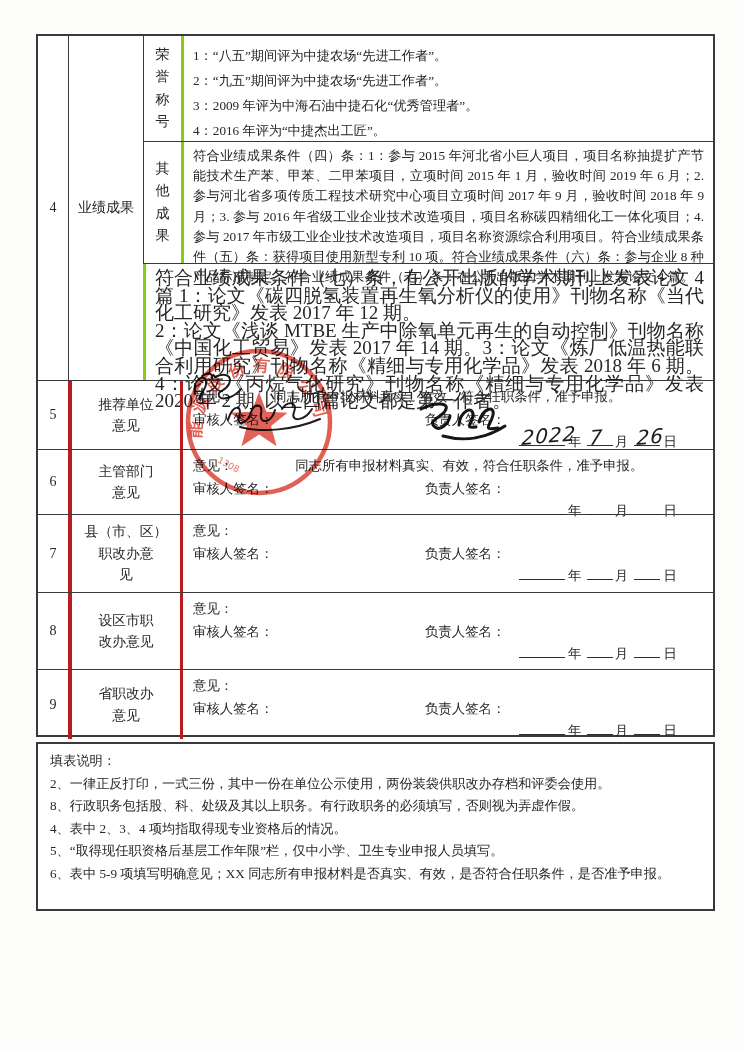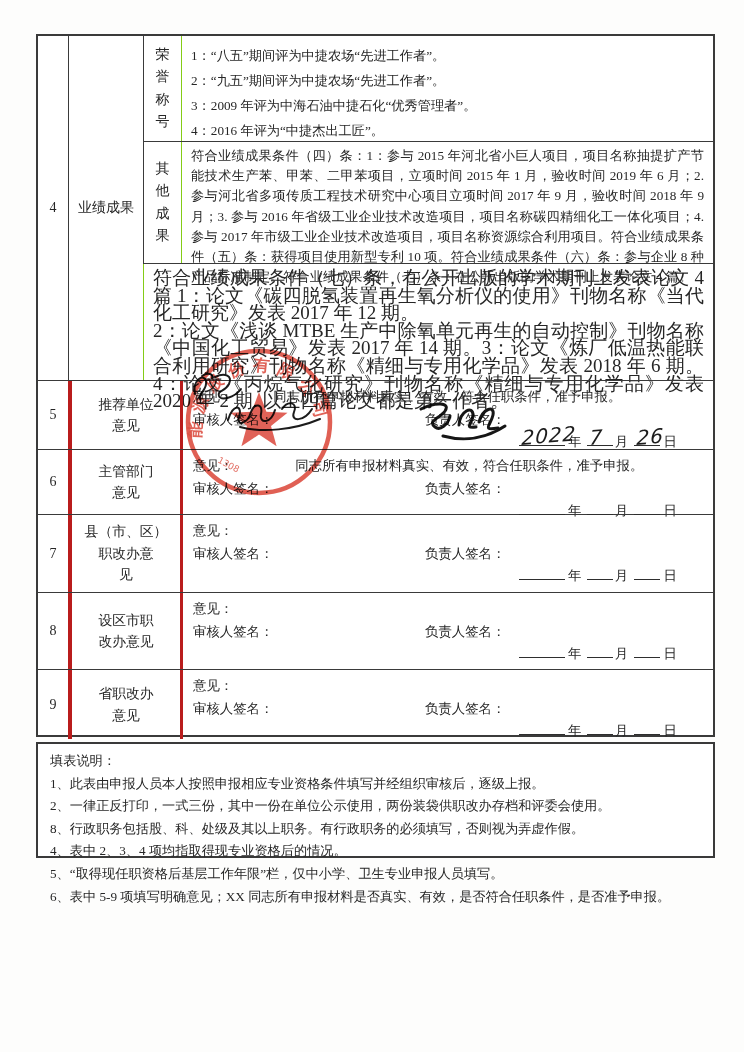--- a/index.html
+++ b/index.html
@@ -19,21 +19,21 @@
   .cell{box-sizing:border-box;}
   .numcell{width:30px;display:flex;align-items:center;justify-content:center;
     font-size:14px;flex:0 0 30px;}
   .r4label{width:75px;flex:0 0 75px;border-left:1px solid #3a3a3a;
     display:flex;align-items:center;justify-content:center;font-size:14px;}
   .r4right{flex:1;display:flex;flex-direction:column;min-width:0;}
   .subrow{display:flex;box-sizing:border-box;}
   .subcell{width:37px;flex:0 0 37px;border-left:1px solid #3a3a3a;
     display:flex;align-items:center;justify-content:center;}
   .vlabel{width:17px;word-break:break-all;line-height:1.6;text-align:center;font-size:14px;}
-  .ccell{flex:1;border-left:1px solid #84cc16;padding:4px 9px 2px 9px;min-width:0;
+  .ccell{flex:1;border-left:3px solid #84cc16;padding:4px 9px 2px 9px;min-width:0;
     font-size:13.2px;box-sizing:border-box;}
   .pre{white-space:pre-line;}
   .just{text-align:justify;}
   .honor{line-height:25px;padding-top:7px;}
   .other{line-height:20.2px;}
   .papers{line-height:17.6px;font-size:19px;padding-top:5px;}
   .olabel{width:112px;flex:0 0 112px;border-left:4px solid #b91c1c;
     display:flex;align-items:center;justify-content:center;text-align:center;
     font-size:13.8px;line-height:1.55;}
   .ocell{flex:1;border-left:3px solid #b91c1c;box-sizing:border-box;
@@ -50,21 +50,21 @@
   .blank.d{width:26px;margin:0 4px 0 2px;}
   .hw{
     position:absolute;left:2px;bottom:-4px;
     font-family:"DejaVu Sans",sans-serif;font-style:italic;
     font-size:20px;color:#1d1d1d;transform:rotate(-5deg) skewX(-8deg);
     transform-origin:left bottom;letter-spacing:1px;white-space:nowrap;
   }
   .gap-r5{display:inline-block;width:40px;}
   .gap-r6{display:inline-block;width:62px;}
   .notes{
-    position:absolute;left:36px;top:742px;width:679px;height:116px;
+    position:absolute;left:36px;top:742px;width:679px;height:169px;
     border:2px solid #3a3a3a;background:#fff;box-sizing:border-box;
     padding:6px 12px;font-size:13.2px;line-height:22.6px;
   }
   .overlay{position:absolute;pointer-events:none;}
   .seal{mix-blend-mode:multiply;opacity:.88;}
   .ink{mix-blend-mode:multiply;}
 </style>
 </head>
 <body>
 
@@ -183,21 +183,20 @@
         <span class="blank y"></span><span>年</span>
         <span class="blank m"></span><span>月</span>
         <span class="blank d"></span><span>日</span>
       </div>
     </div>
   </div>
 </div>
 
 <div class="notes">
   <div style="font-weight:normal;">填表说明：</div>
-  <div>1、此表由申报人员本人按照申报相应专业资格条件填写并经组织审核后，逐级上报。</div>
   <div>2、一律正反打印，一式三份，其中一份在单位公示使用，两份装袋供职改办存档和评委会使用。</div>
   <div>8、行政职务包括股、科、处级及其以上职务。有行政职务的必须填写，否则视为弄虚作假。</div>
   <div>4、表中 2、3、4 项均指取得现专业资格后的情况。</div>
   <div>5、“取得现任职资格后基层工作年限”栏，仅中小学、卫生专业申报人员填写。</div>
   <div>6、表中 5-9 项填写明确意见；XX 同志所有申报材料是否真实、有效，是否符合任职条件，是否准予申报。</div>
 </div>
 
 <svg class="overlay seal" style="left:183px;top:346px;" width="152" height="152" viewBox="0 0 152 152">
   <defs>
     <path id="arcTop" d="M 20,98 A 58,58 0 1,1 132,98" fill="none"></path>

